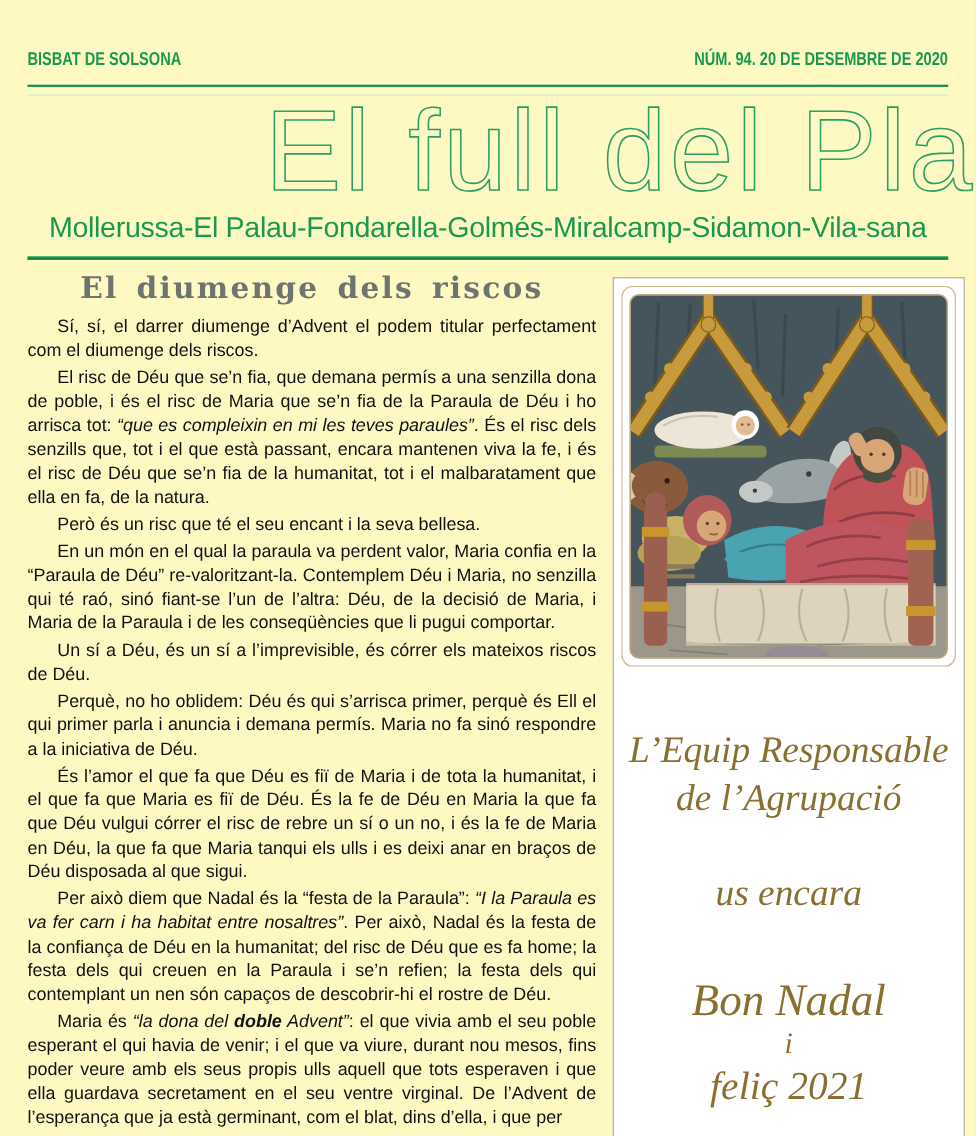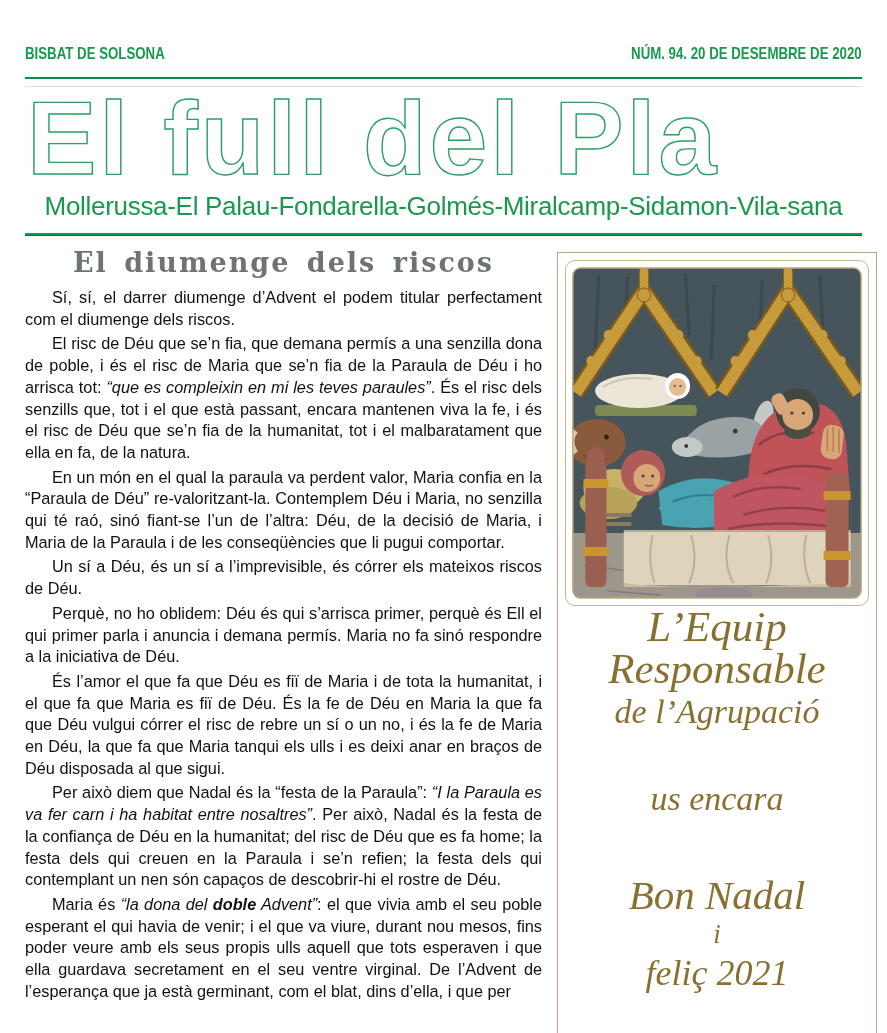--- a/index.html
+++ b/index.html
@@ -1,34 +1,34 @@
 <!DOCTYPE html>
 <html style="--green: #18994f; --green-thin: #2aa065; --rule-dark: #0f8c4a; --rule-light: #cfe9da; --title-gray: #6e746f; --gold: #8a7030; --sidebar-border: #b3a58a; --photo-border: #c9b68c;"><head>
 <meta charset="utf-8">
 <style>
   * { margin:0; padding:0; box-sizing:border-box; }
   html,body { background:#e8e8e8; }
   .page {
     position:relative; width:887px; height:1033px; margin:0 auto;
-    background:#ffffff; overflow:hidden;
+    background:#fef9c3; overflow:hidden;
     font-family:"Liberation Sans", sans-serif;
   }
   
   .mast-header {
     position:absolute; top:44px; left:25px; right:25px;
     display:flex; justify-content:space-between; align-items:center;
     color:var(--green); font-weight:700; font-size:17px; letter-spacing:0;
   }
   .mast-header .hleft  { transform:scaleX(.78); transform-origin:left center; white-space:nowrap; }
   .mast-header .hright { transform:scaleX(.78); transform-origin:right center; white-space:nowrap; }
   .rule-dark  { position:absolute; top:77px; left:25px; right:25px; height:2px; background:var(--rule-dark); }
   .rule-light { position:absolute; top:86px; left:25px; right:25px; height:1px; background:var(--rule-light); }
   .mast-title {
     position:absolute; top:84px; left:0; width:100%;
-    text-align:left; font-size:104px; line-height:1.04; font-weight:700;
+    text-align:right; font-size:104px; line-height:1.04; font-weight:400;
     letter-spacing:3px; color:var(--green-thin); white-space:nowrap;padding-left:27px;
   }
   @supports (-webkit-text-stroke: 1px black) {
     .mast-title { color:transparent; -webkit-text-stroke:1.4px var(--green-thin); }
   }
   .mast-subtitle {
     position:absolute; top:191px; left:0; width:100%;
     text-align:center; font-size:26px; font-weight:400; letter-spacing:-0.3px;
     color:var(--green);
   }
@@ -56,21 +56,21 @@
   .photo {
     margin-top:7px; width:304px; height:346px;
     border:1px solid var(--photo-border); border-radius:10px;
     background:#fff; padding:4px; overflow:hidden;
   }
   .photo svg { width:100%; height:100%; display:block; }
   .greeting {
     width:100%; text-align:center; color:var(--gold);
     font-family:"Liberation Serif","DejaVu Serif",serif; font-style:italic;
   }
-  .greeting .g-line1 { font-size:43px; line-height:42px; }
+  .greeting .g-line1 { margin-top:56px; font-size:34px; line-height:42px; }
   .greeting .g-line2 { font-size:34px; line-height:44px; }
   .greeting .g-line3 { margin-top:44px; font-size:34px; line-height:42px; }
   .greeting .g-line4 { margin-top:52px; font-size:41px; line-height:46px; }
   .greeting .g-line5 { font-size:27px; line-height:32px; }
   .greeting .g-line6 { font-size:36px; line-height:46px; }
 </style>
 </head>
 <body>
 
 <div class="page">
@@ -82,20 +82,21 @@
   <div class="rule-dark"></div>
   <div class="rule-light"></div>
   <div class="mast-title">El full del Pla</div>
   <div class="mast-subtitle">Mollerussa-El Palau-Fondarella-Golmés-Miralcamp-Sidamon-Vila-sana</div>
   <div class="divider"></div>
 
   <div class="article">
     <h1>El diumenge dels riscos</h1>
     <p><span>Sí, sí, el darrer diumenge d’Advent el podem titular perfectament com el diumenge dels riscos.</span></p>
     <p><span>El risc de Déu que se’n fia, que demana permís a una senzilla dona de poble, i és el risc de Maria que se’n fia de la Paraula de Déu i ho arrisca tot: </span><span style="font-style: italic;">“que es compleixin en mi les teves paraules”</span><span>. És el risc dels senzills que, tot i el que està passant, encara mantenen viva la fe, i és el risc de Déu que se’n fia de la humanitat, tot i el malbaratament que ella en fa, de la natura.</span></p>
+    <p><span>Però és un risc que té el seu encant i la seva bellesa.</span></p>
     <p><span>En un món en el qual la paraula va perdent valor, Maria confia en la “Paraula de Déu” re-valoritzant-la. Contemplem Déu i Maria, no senzilla qui té raó, sinó fiant-se l’un de l’altra: Déu, de la decisió de Maria, i Maria de la Paraula i de les conseqüències que li pugui comportar.</span></p>
     <p><span>Un sí a Déu, és un sí a l’imprevisible, és córrer els mateixos riscos de Déu.</span></p>
     <p><span>Perquè, no ho oblidem: Déu és qui s’arrisca primer, perquè és Ell el qui primer parla i anuncia i demana permís. Maria no fa sinó respondre a la iniciativa de Déu.</span></p>
     <p><span>És l’amor el que fa que Déu es fiï de Maria i de tota la humanitat, i el que fa que Maria es fiï de Déu. És la fe de Déu en Maria la que fa que Déu vulgui córrer el risc de rebre un sí o un no, i és la fe de Maria en Déu, la que fa que Maria tanqui els ulls i es deixi anar en braços de Déu disposada al que sigui.</span></p>
     <p><span>Per això diem que Nadal és la “festa de la Paraula”: </span><span style="font-style: italic;">“I la Paraula es va fer carn i ha habitat entre nosaltres”</span><span>. Per això, Nadal és la festa de la confiança de Déu en la humanitat; del risc de Déu que es fa home; la festa dels qui creuen en la Paraula i se’n refien; la festa dels qui contemplant un nen són capaços de descobrir-hi el rostre de Déu.</span></p>
     <p><span>Maria és </span><span style="font-style: italic;">“la dona del </span><span style="font-style: italic; font-weight: bold;">doble</span><span style="font-style: italic;"> Advent”</span><span>: el que vivia amb el seu poble esperant el qui havia de venir; i el que va viure, durant nou mesos, fins poder veure amb els seus propis ulls aquell que tots esperaven i que ella guardava secretament en el seu ventre virginal. De l’Advent de l’esperança que ja està germinant, com el blat, dins d’ella, i que per</span></p>
   </div>
 
   <div class="sidebar">
     <div class="photo">

